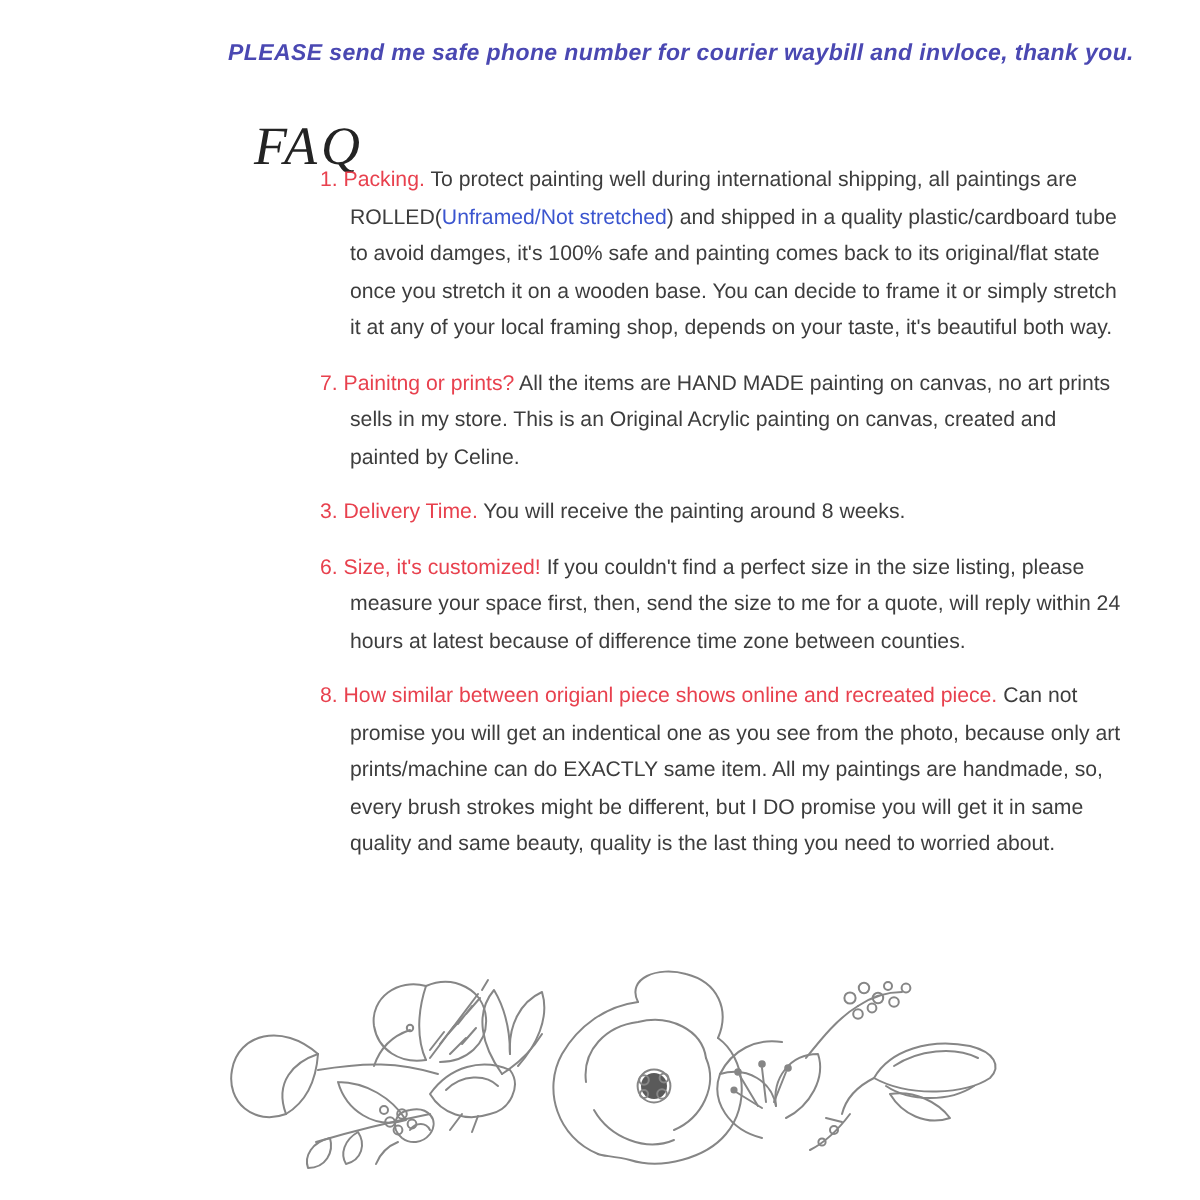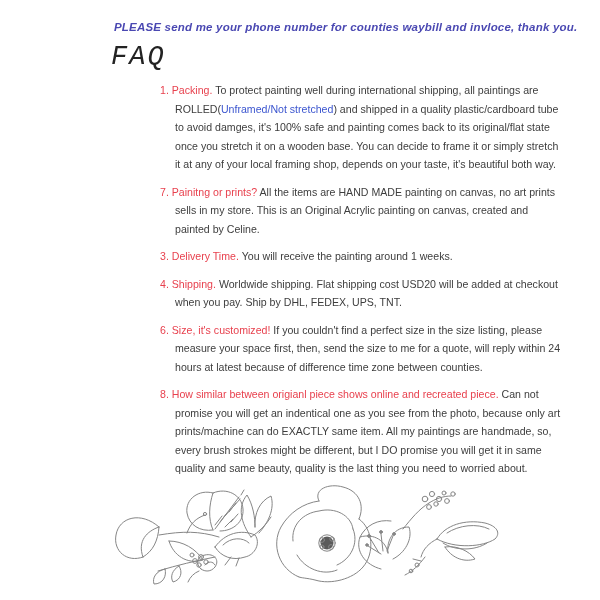--- a/index.html
+++ b/index.html
@@ -6,65 +6,61 @@
   body{width:600px;height:600px;font-family:"Liberation Sans",sans-serif;}
   .page{position:relative;width:600px;height:600px;background:#fff;overflow:hidden;}
 
   .notice{
     position:absolute;left:114px;top:21px;width:420px;
     font-size:11.5px;font-style:italic;font-weight:bold;
     letter-spacing:.2px;color:var(--notice,#4a48b2);
     white-space:nowrap;
   }
   .title{
-    position:absolute;left:111px;top:42px;margin:0;
-    font-family:Liberation Mono, monospace;font-style:italic;font-weight:500;
+    position:absolute;left:111px;top:42px;margin:16px;
+    font-family:Liberation Serif, serif;font-style:italic;font-weight:500;
     font-size:27px;letter-spacing:2px;color:#232323;
   }
   .items{
     position:absolute;left:112px;top:81px;width:403px;
     font-size:10.6px;line-height:18.5px;color:var(--body,#3d3d3d);margin-left:48px;
   }
   .item{margin:0 0 9px 0;padding-left:15px;text-indent:-15px;}
   .red{color:var(--red,#e8414e);}
   .blue{color:var(--blue,#3b55cf);}
   .note{display:block;text-indent:-9px;}
 
   .flowers{position:absolute;left:103px;top:481px;}
 </style>
 </head>
 <body>
 
 <div class="page">
 
-  <div class="notice">PLEASE send me your phone number for counties waybill and invloce, thank you.</div>
+  <div class="notice">PLEASE send me safe phone number for courier waybill and invloce, thank you.</div>
 
   <h1 class="title">FAQ</h1>
 
   <div class="items">
 
     <p class="item">
       <span class="red">1. Packing.</span>
       <span>To protect painting well during international shipping, all paintings are ROLLED(</span><span class="blue">Unframed/Not stretched</span><span>) and shipped in a quality plastic/cardboard tube to avoid damges, it's 100% safe and painting comes back to its original/flat state once you stretch it on a wooden base. You can decide to frame it or simply stretch it at any of your local framing shop, depends on your taste, it's beautiful both way.</span>
     </p>
 
     <p class="item">
       <span class="red">7. Painitng or prints?</span>
       <span>All the items are HAND MADE painting on canvas, no art prints sells in my store. This is an Original Acrylic painting on canvas, created and painted by Celine.</span>
     </p>
 
     <p class="item">
       <span class="red">3. Delivery Time.</span>
-      <span>You will receive the painting around 1 weeks.</span>
+      <span>You will receive the painting around 8 weeks.</span>
     </p>
 
-    <p class="item">
-      <span class="red">4. Shipping.</span>
-      <span>Worldwide shipping. Flat shipping cost USD20 will be added at checkout when you pay. Ship by DHL, FEDEX, UPS, TNT.</span>
-    </p>
 
     <p class="item">
       <span class="red">6. Size, it's customized!</span>
       <span>If you couldn't find a perfect size in the size listing, please measure your space first, then, send the size to me for a quote, will reply within 24 hours at latest because of difference time zone between counties.</span>
     </p>
 
     <p class="item">
       <span class="red">8. How similar between origianl piece shows online and recreated piece.</span>
       <span>Can not promise you will get an indentical one as you see from the photo, because only art prints/machine can do EXACTLY same item. All my paintings are handmade, so, every brush strokes might be different, but I DO promise you will get it in same quality and same beauty, quality is the last thing you need to worried about.</span>
     </p>

